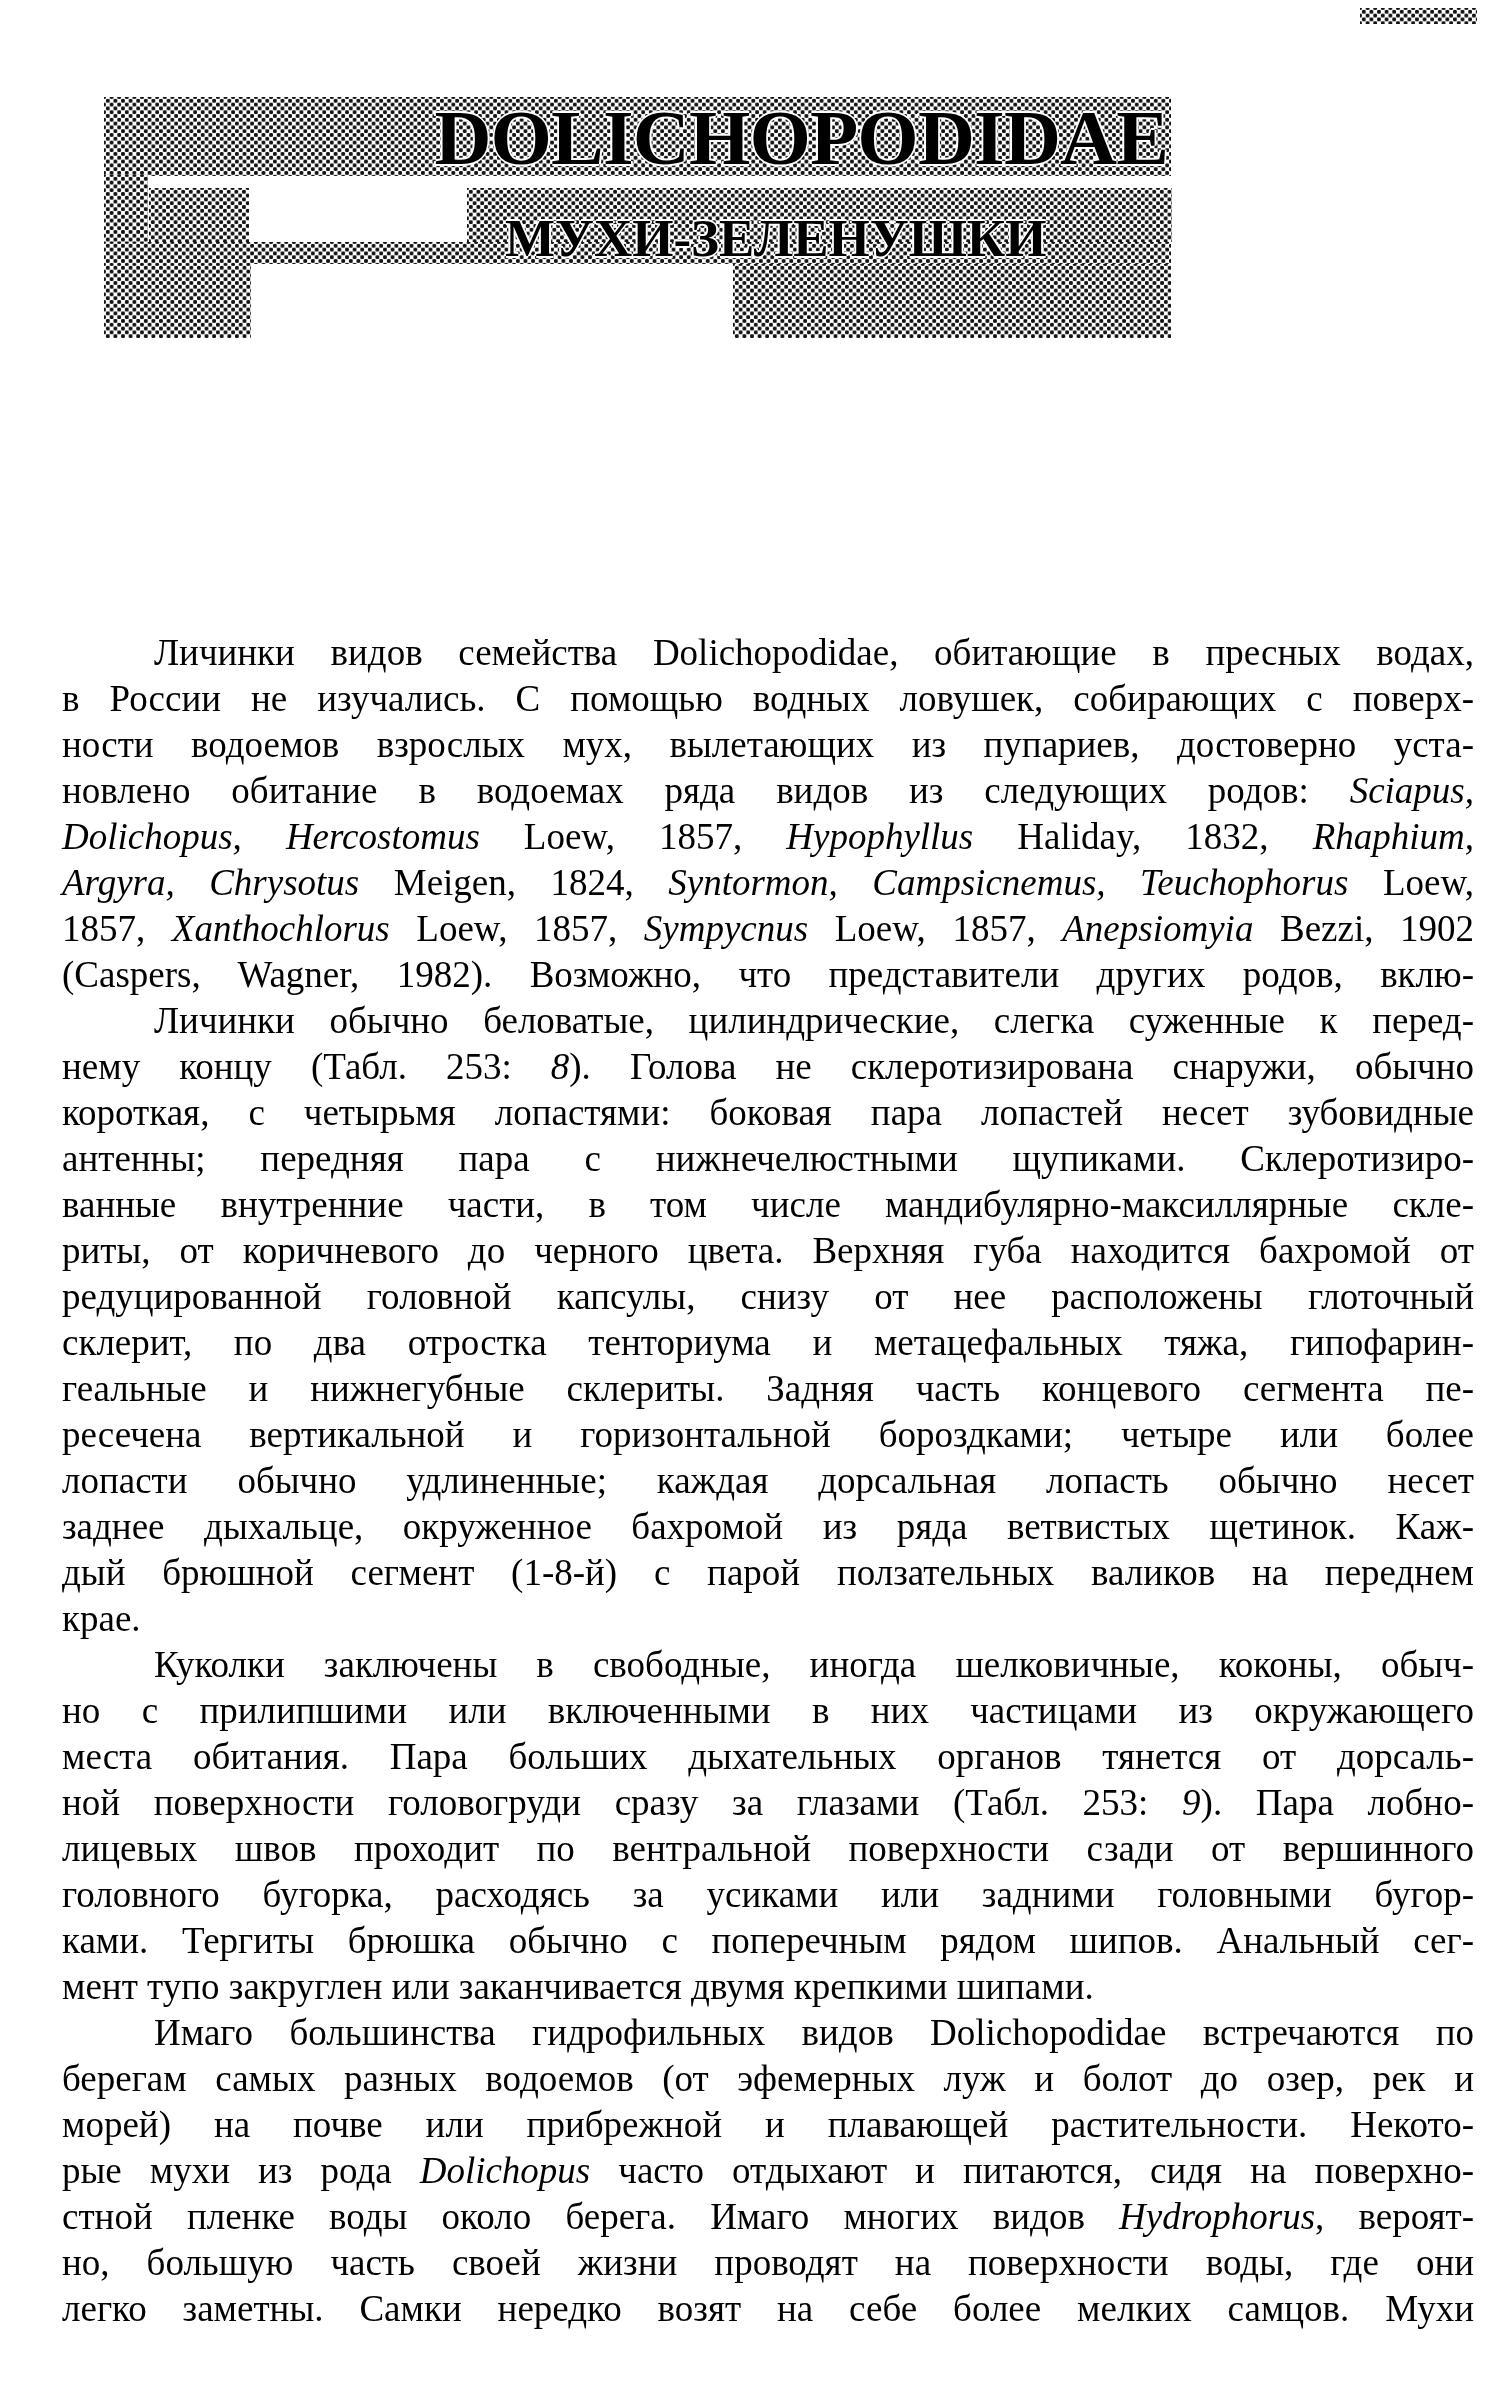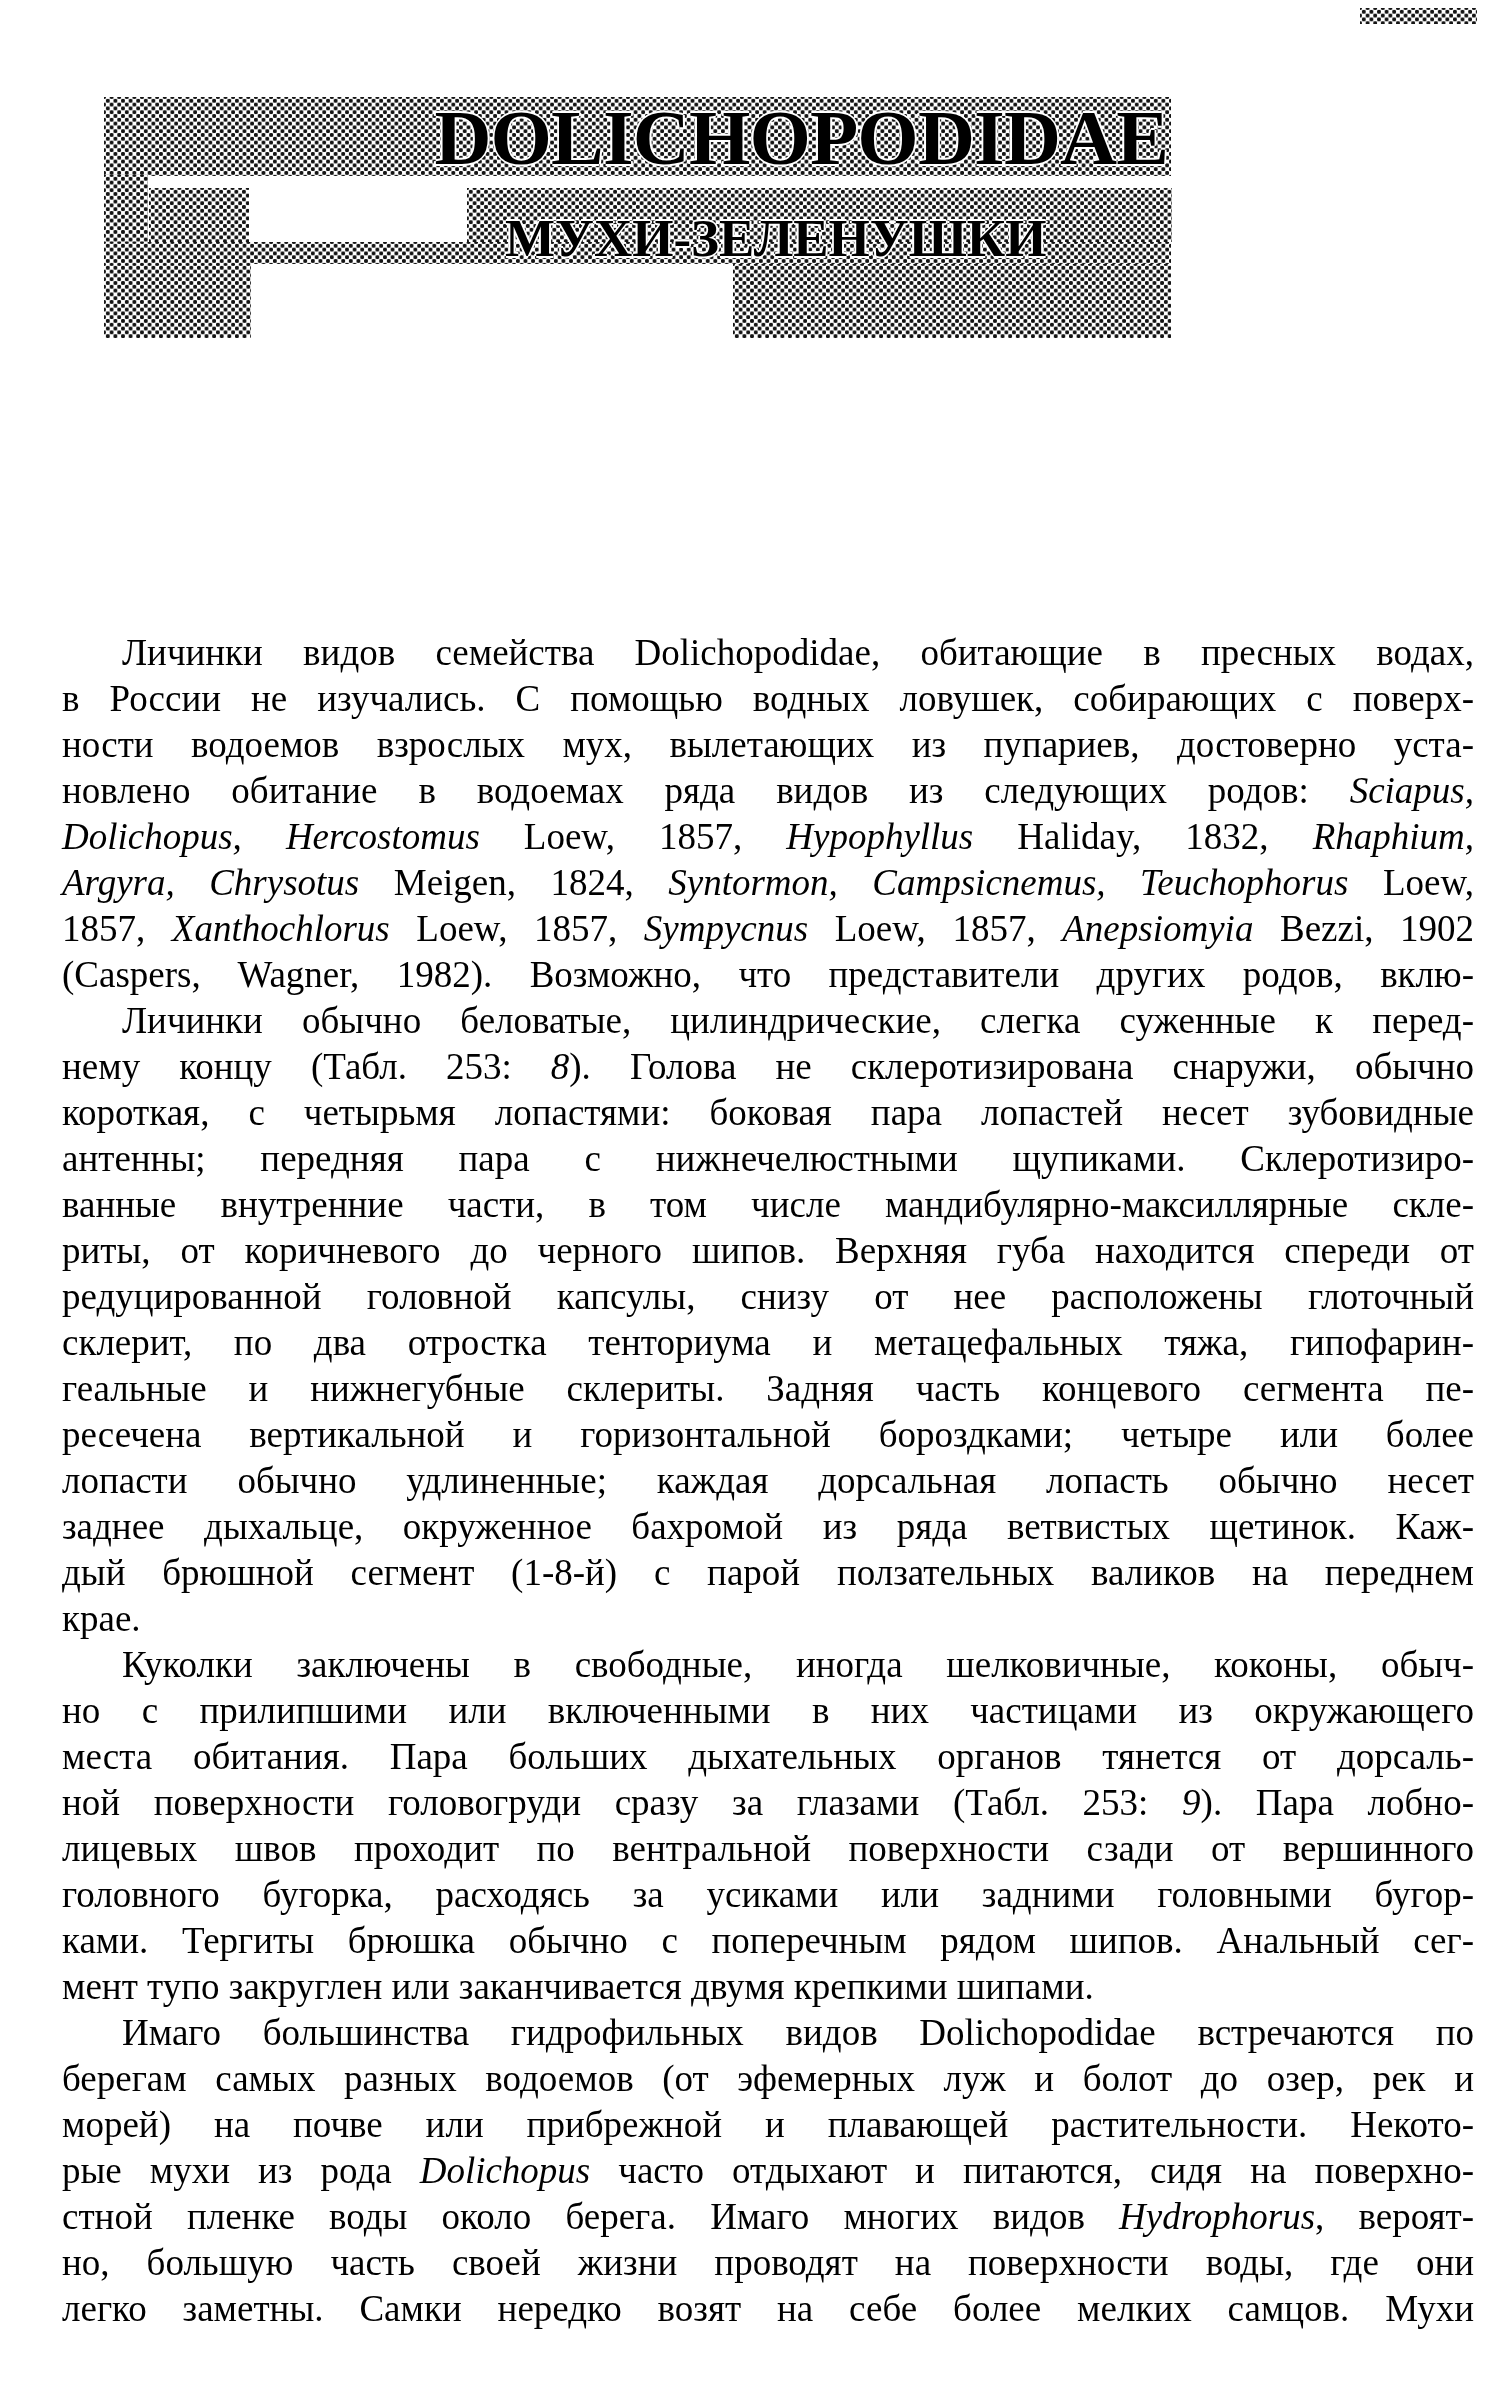--- a/index.html
+++ b/index.html
@@ -47,21 +47,21 @@
     font-size:37px;
     line-height:46px;
     color:#000;
   }
   .tline{
     text-align:justify;
     text-align-last:justify;
     text-justify:inter-word;
   }
   .tline.lastline{text-align-last:left;}
-  .tline.indent{margin-left:60px;}
+  .tline.indent{margin-left:92px;}
   .it{font-style:italic;}
 </style>
 </head>
 <body>
 
 <div id="page">
 
   <div class="dither" style="left:1360px;top:7.6px;width:117px;height:16px;"></div>
 
   <div>
@@ -84,21 +84,21 @@
       <div class="tline"><span>новлено обитание в водоемах ряда видов из следующих родов: </span><span class="it">Sciapus,</span></div>
       <div class="tline"><span class="it">Dolichopus, Hercostomus</span><span> Loew, 1857, </span><span class="it">Hypophyllus</span><span> Haliday, 1832, </span><span class="it">Rhaphium,</span></div>
       <div class="tline"><span class="it">Argyra, Chrysotus</span><span> Meigen, 1824, </span><span class="it">Syntormon, Campsicnemus, Teuchophorus</span><span> Loew,</span></div>
       <div class="tline"><span>1857, </span><span class="it">Xanthochlorus</span><span> Loew, 1857, </span><span class="it">Sympycnus</span><span> Loew, 1857, </span><span class="it">Anepsiomyia</span><span> Bezzi, 1902</span></div>
       <div class="tline"><span>(Caspers, Wagner, 1982). Возможно, что представители других родов, вклю-</span></div>
       <div class="tline indent"><span>Личинки обычно беловатые, цилиндрические, слегка суженные к перед-</span></div>
       <div class="tline"><span>нему концу (Табл. 253: </span><span class="it">8</span><span>). Голова не склеротизирована снаружи, обычно</span></div>
       <div class="tline"><span>короткая, с четырьмя лопастями: боковая пара лопастей несет зубовидные</span></div>
       <div class="tline"><span>антенны; передняя пара с нижнечелюстными щупиками. Склеротизиро-</span></div>
       <div class="tline"><span>ванные внутренние части, в том числе мандибулярно-максиллярные скле-</span></div>
-      <div class="tline"><span>риты, от коричневого до черного шипов. Верхняя губа находится спереди от</span></div>
+      <div class="tline"><span>риты, от коричневого до черного цвета. Верхняя губа находится бахромой от</span></div>
       <div class="tline"><span>редуцированной головной капсулы, снизу от нее расположены глоточный</span></div>
       <div class="tline"><span>склерит, по два отростка тенториума и метацефальных тяжа, гипофарин-</span></div>
       <div class="tline"><span>геальные и нижнегубные склериты. Задняя часть концевого сегмента пе-</span></div>
       <div class="tline"><span>ресечена вертикальной и горизонтальной бороздками; четыре или более</span></div>
       <div class="tline"><span>лопасти обычно удлиненные; каждая дорсальная лопасть обычно несет</span></div>
       <div class="tline"><span>заднее дыхальце, окруженное бахромой из ряда ветвистых щетинок. Каж-</span></div>
       <div class="tline"><span>дый брюшной сегмент (1-8-й) с парой ползательных валиков на переднем</span></div>
       <div class="tline lastline"><span>крае.</span></div>
       <div class="tline indent"><span>Куколки заключены в свободные, иногда шелковичные, коконы, обыч-</span></div>
       <div class="tline"><span>но с прилипшими или включенными в них частицами из окружающего</span></div>

